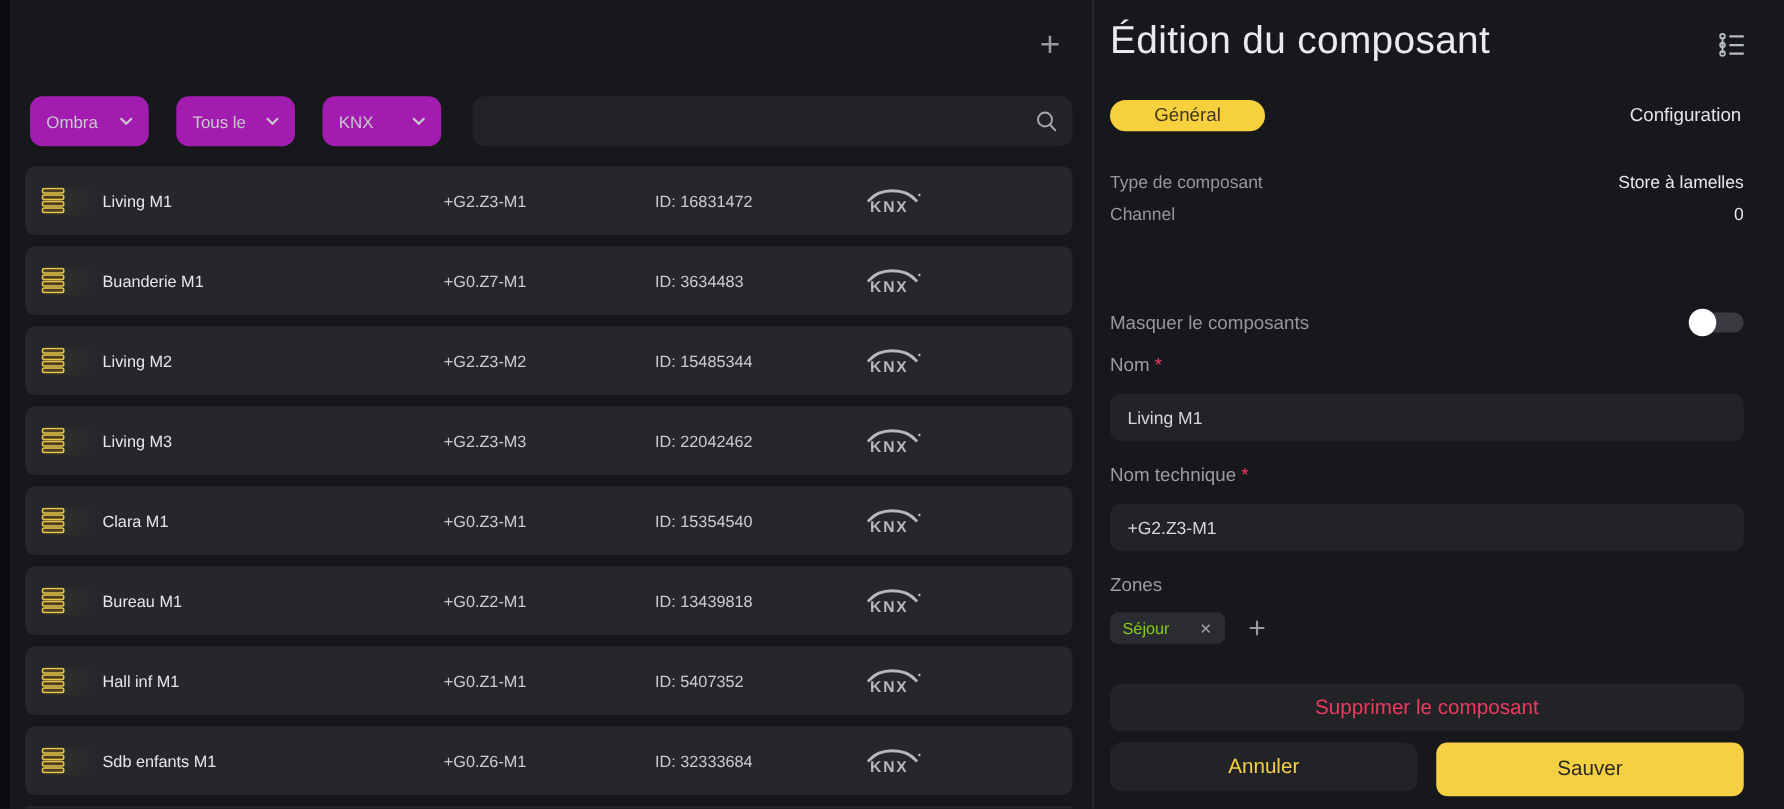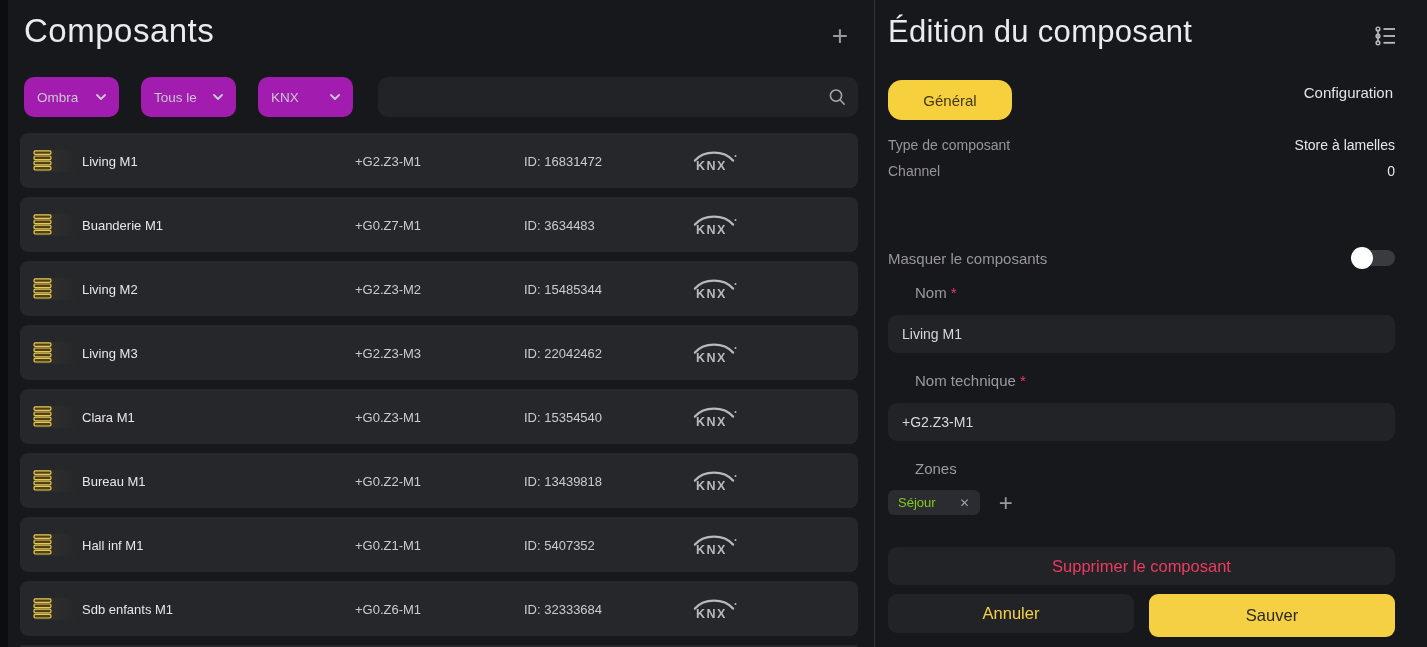--- a/index.html
+++ b/index.html
@@ -34,37 +34,37 @@
   .row-tech { left:335px; color:#cbcbd0; }
   .row-id   { left:504px; color:#cbcbd0; }
   .row-knx  { left:672px; }
   .comp-row-partial { width:838px; height:2px; background:#26272b; border-radius:8px 8px 0 0; }
 
   
   .right-panel { position:absolute; left:875px; top:0; width:552px; height:647px; }
   .rp-title { position:absolute; left:13px; top:14px; font-size:31px; font-weight:500; color:#eaebee; letter-spacing:0.3px; }
   .rp-tree-btn { position:absolute; left:499px; top:25px; width:26px; height:24px; cursor:pointer; }
 
-  .tab-general { position:absolute; left:13px; top:80px; width:124px; height:40px; background:#f7d03e;
+  .tab-general { position:absolute; left:13px; top:80px; width:124px; height:25px; background:#f7d03e;
                  border-radius:14px; display:flex; align-items:center; justify-content:center; cursor:pointer;text-align:center; }
   .tab-general span { font-size:15px; color:#403619; }
   .tab-config { position:absolute; right:34px; top:84px; font-size:15px; color:#e2e3e6; cursor:pointer; }
 
   .info-rows { position:absolute; left:13px; top:132px; width:507px; }
   .info-row { display:flex; justify-content:space-between; height:26px; align-items:center; }
   .info-label { font-size:14px; color:#96969c; }
   .info-value { font-size:14px; color:#e8e8eb; }
 
   .toggle-row { position:absolute; left:13px; top:245px; width:507px; display:flex; justify-content:space-between; align-items:center; height:26px; }
   .toggle-label { font-size:15px; color:#96969c; }
   .toggle { position:relative; width:42px; height:18px; cursor:pointer; }
   .toggle-track { position:absolute; left:2px; top:1px; width:40px; height:16px; border-radius:8px; background:#3a3b40; }
   .toggle-knob { position:absolute; left:-2px; top:-2px; width:22px; height:22px; border-radius:50%; background:#ffffff; }
 
-  .field-label { position:absolute; left:13px; font-size:15px; color:#9b9ba1;margin-left:27px; }
+  .field-label { position:absolute; left:13px; font-size:15px; color:#9b9ba1; }
   .req { color:#f0395f; }
   .text-input { position:absolute; left:13px; width:507px; height:38px; background:#222327; border:none;
                 border-radius:9px; outline:none; color:#d8d8db; font-size:14px; padding:0 14px; font-family:inherit; }
   .lbl-nom { top:284px; } .inp-nom { top:315px; }
   .lbl-tech { top:372px; } .inp-tech { top:403px; }
 
   .lbl-zones { top:460px; }
   .zones-row { position:absolute; left:13px; top:490px; display:flex; align-items:center; }
   .zone-tag { display:inline-flex; align-items:center; height:25px; background:#2b2c31; border-radius:6px;
               padding:0 10px; }
@@ -97,21 +97,20 @@
     <g id="knxlogo">
       <path d="M3,11 C 12,0.5 32,0.5 41,11" fill="none" stroke="#b7b9bc" stroke-width="2.4" stroke-linecap="round"></path>
       <circle cx="43.5" cy="6.5" r="1" fill="#b7b9bc"></circle>
     </g>
   </defs>
 </svg>
 
 <div class="edge-strip"></div>
 
 <div class="left-panel">
-  <div class="lp-title">Composants</div>
   <div class="lp-add">+</div>
 
   <div class="filters">
     <div class="dropdown">
       <span>Ombra</span>
       <svg class="chev" viewBox="0 0 10 6">
           <path d="M1,1 L5,5 L9,1" fill="none" stroke="#c8c8cd" stroke-width="1.8" stroke-linecap="round" stroke-linejoin="round"></path>
         </svg>
     </div>
     <div class="dropdown">

